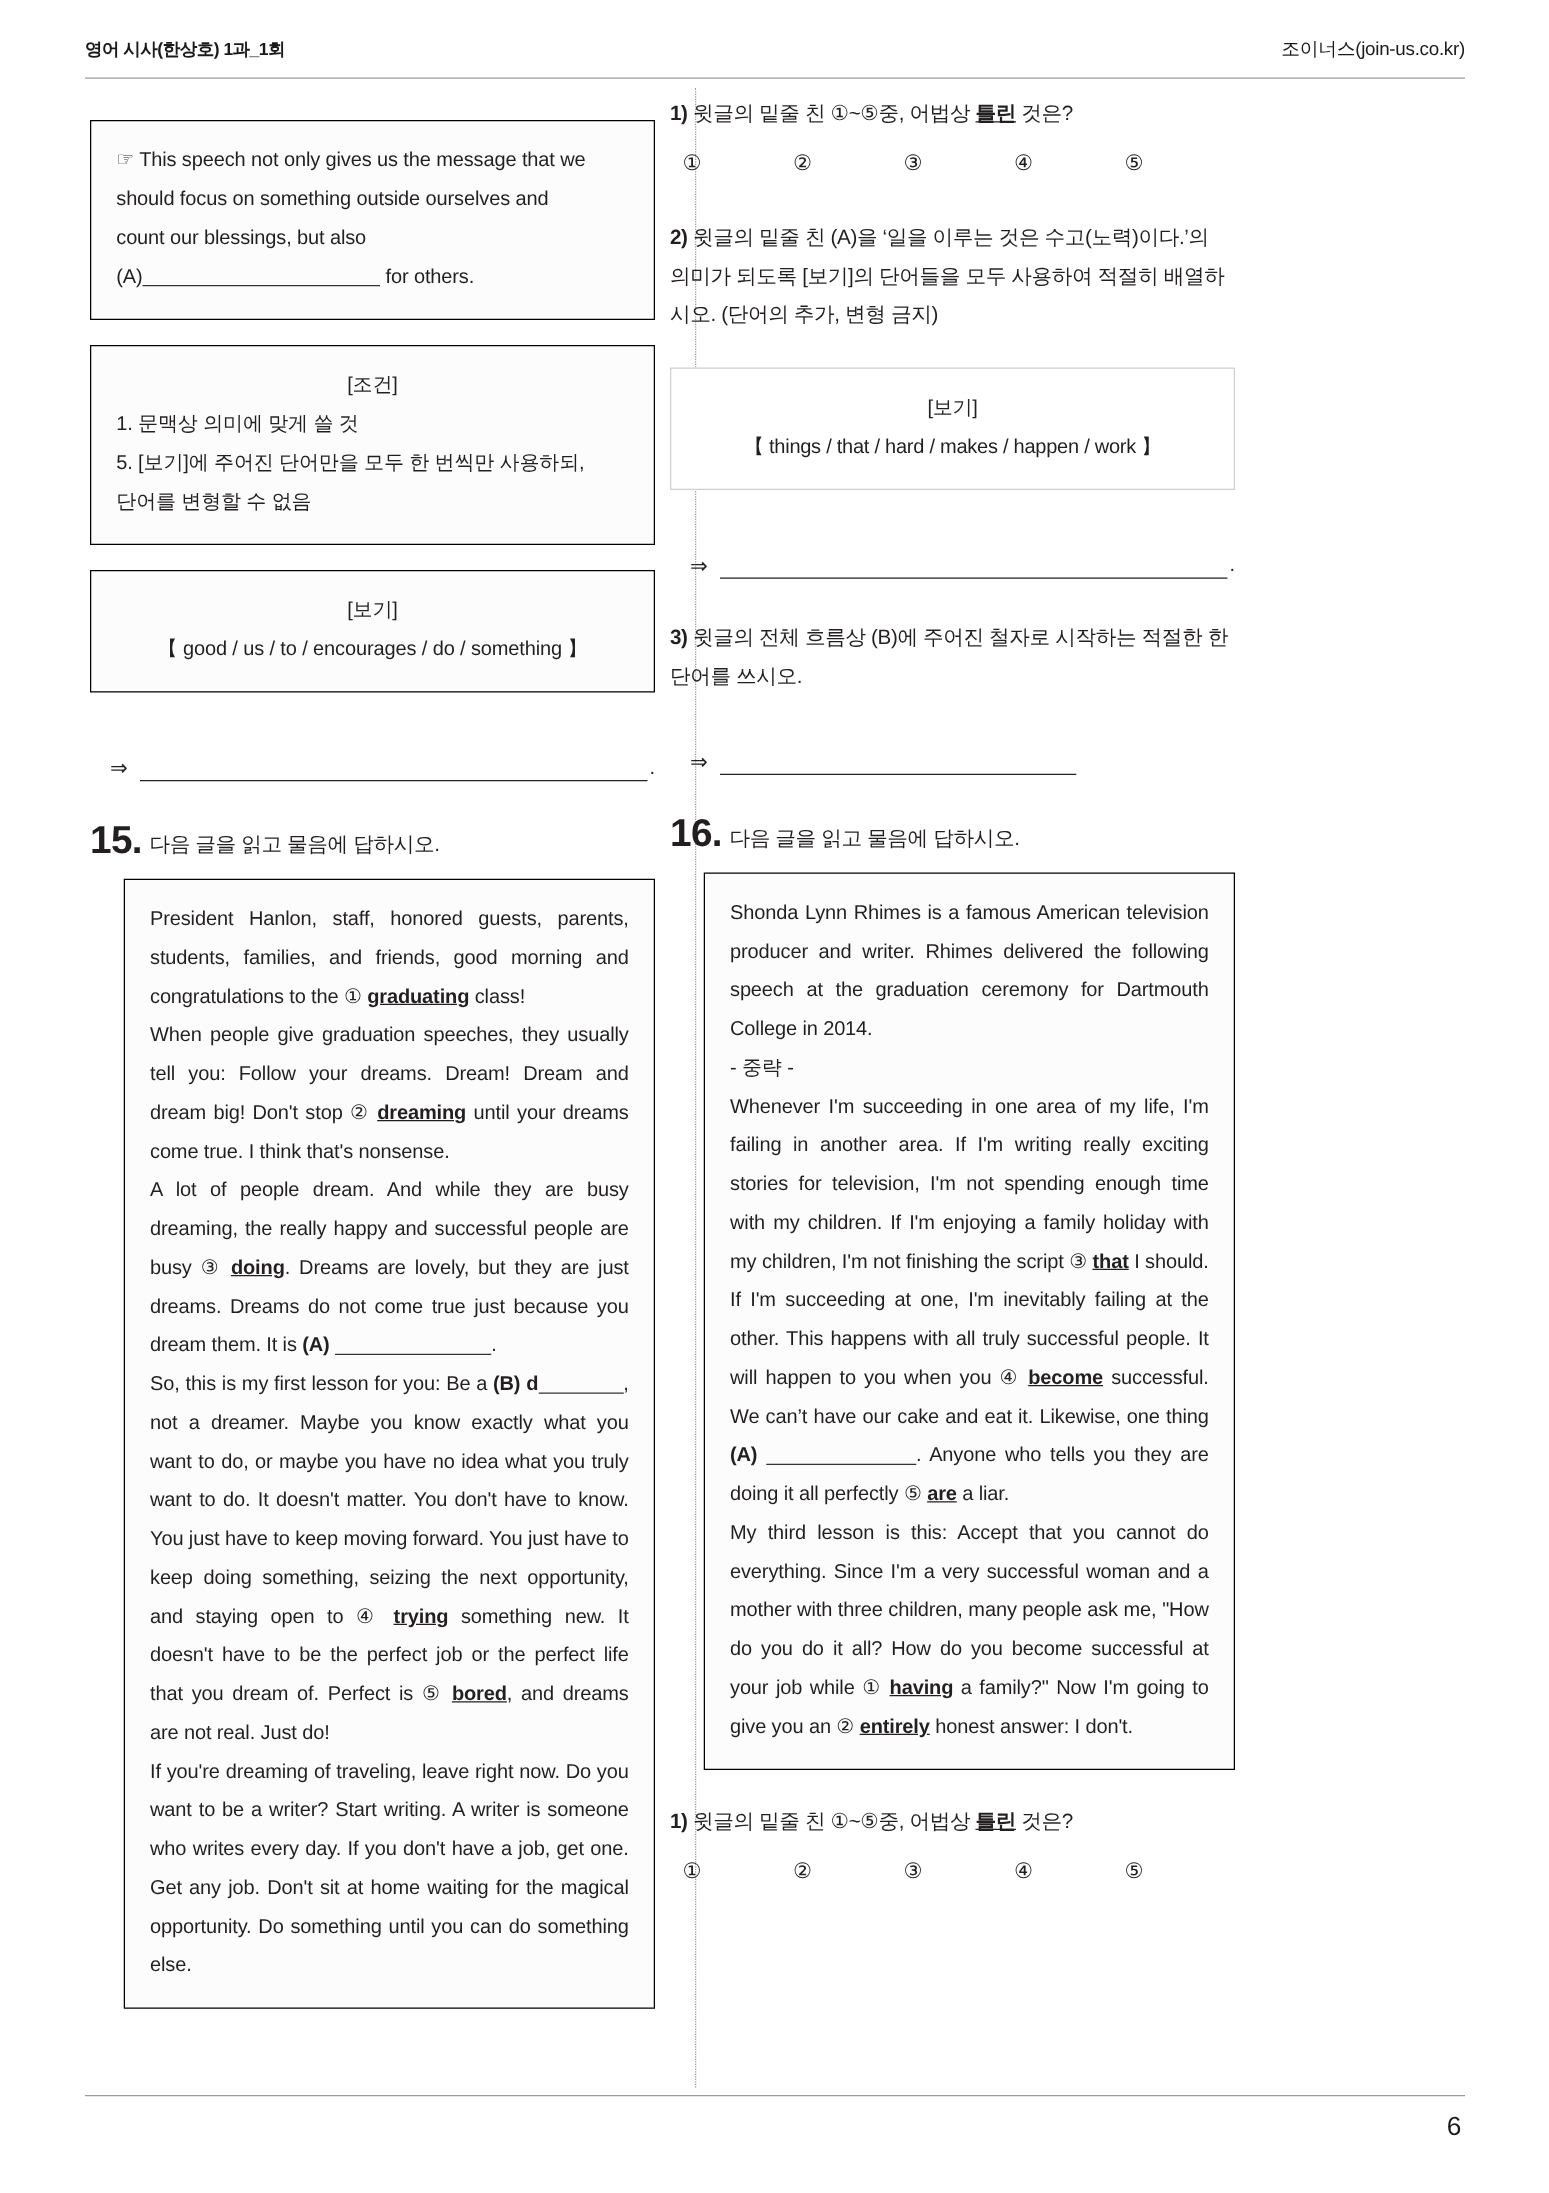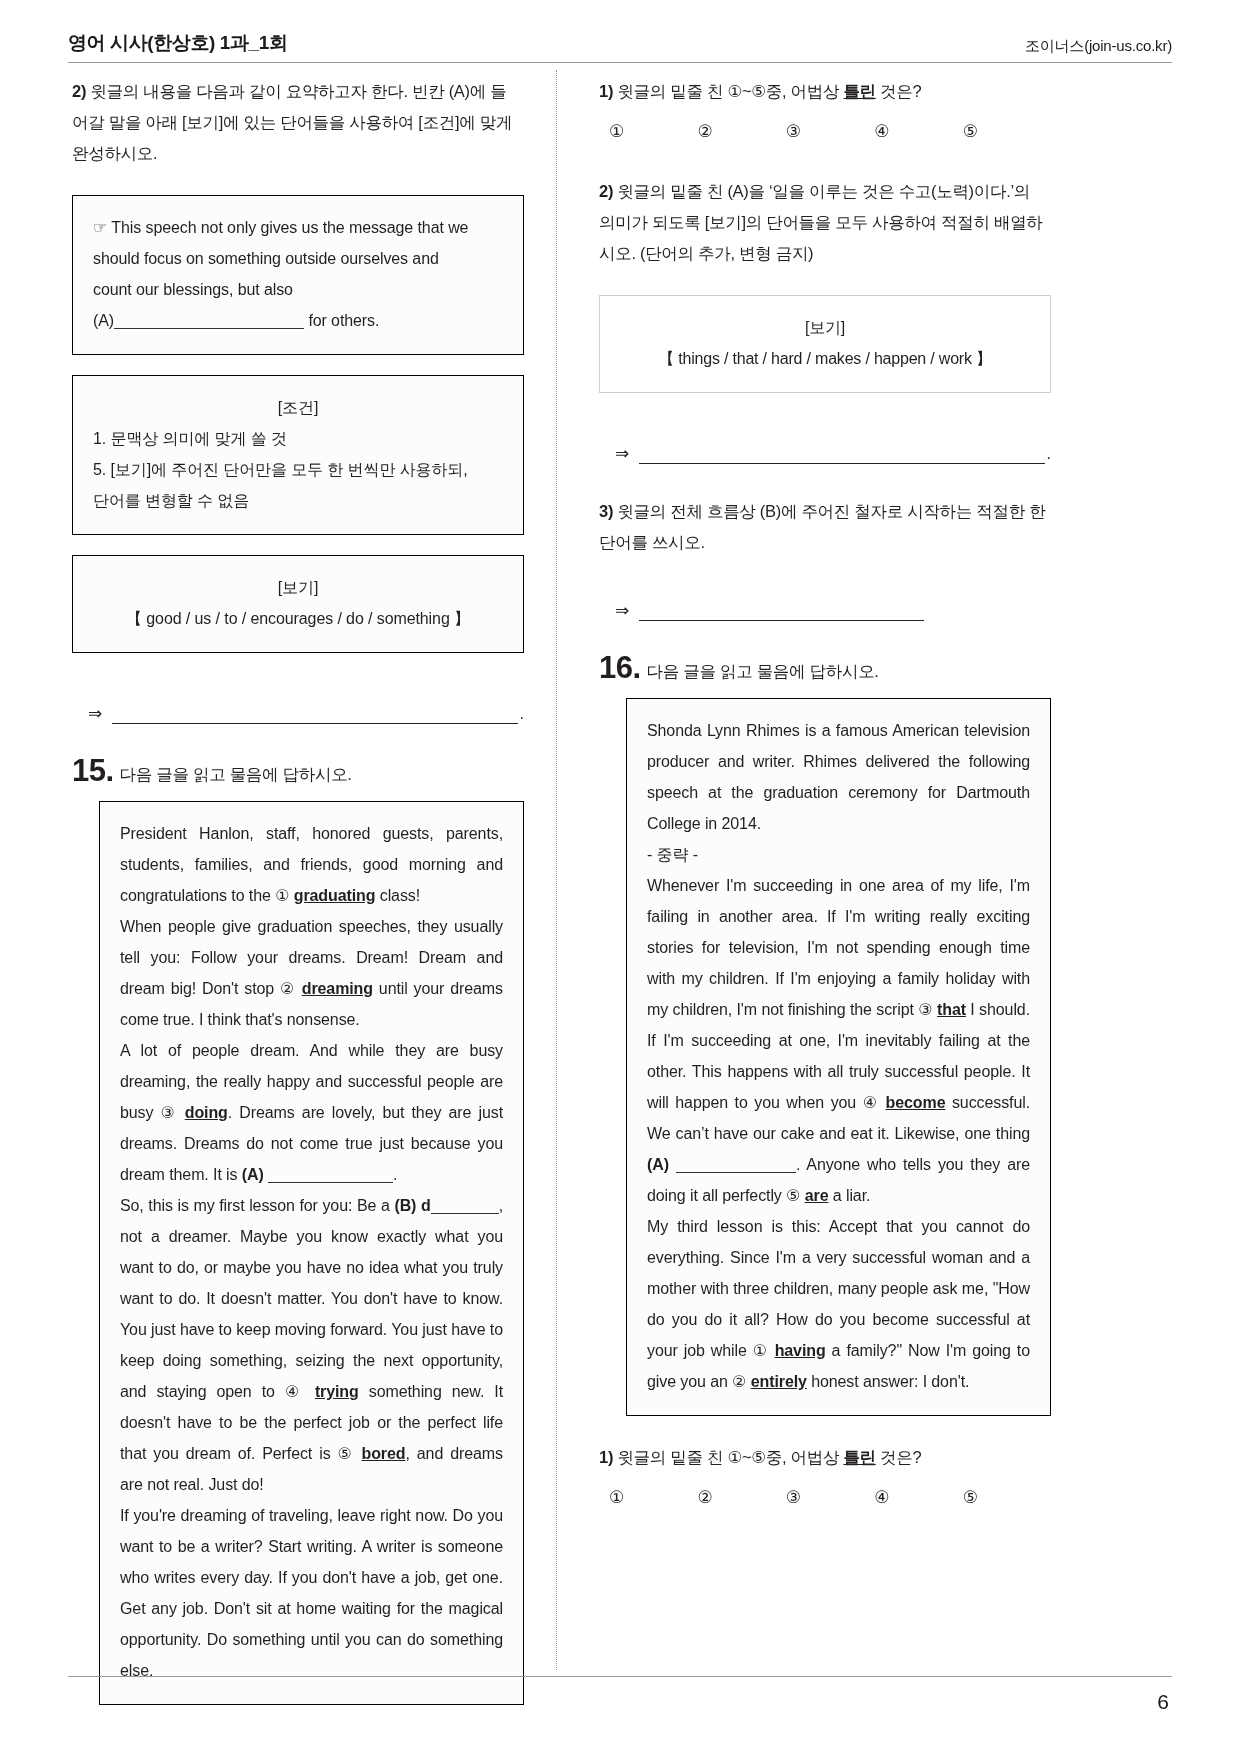--- a/index.html
+++ b/index.html
@@ -26,21 +26,21 @@
   .page-header {
     position: absolute;
     left: 68px;
     top: 30px;
     width: 1104px;
     display: flex;
     justify-content: space-between;
     align-items: flex-end;
   }
   .hdr-left {
-    font-size: 19px;
+    font-size: 14px;
     font-weight: bold;
     letter-spacing: -0.4px;
     color: #1a1a1a;
   }
   .hdr-right {
     font-size: 15px;
     color: #1a1a1a;
     letter-spacing: -0.2px;
     margin-left: 48px;
   }
@@ -78,21 +78,21 @@
     width: 0;
     height: 1600px;
     border-left: 1px dotted #9a9a9a;
   }
   .col {
     position: absolute;
     top: 76px;
     width: 452px;
   }
   .col-left { left: 72px; }
-  .col-right { left: 599px; }
+  .col-right { left: 536px; }
 
   
   .qline {
     font-size: 16.5px;
     line-height: 31px;
     letter-spacing: -0.3px;
     color: #231f20;
     margin-bottom: 6px;
     text-align: justify;
   }
@@ -205,26 +205,20 @@
   <div class="page-header">
     <div class="hdr-left">영어 시사(한상호) 1과_1회</div>
     <div class="hdr-right">조이너스(join-us.co.kr)</div>
   </div>
   <div class="hdr-rule"></div>
 
   <div class="col-divider"></div>
 
   <div class="col col-left">
 
-    <div class="qline">
-      <span class="qnum">2)</span>
-      <span>윗글의 내용을 다음과 같이 요약하고자 한다. 빈칸 (A)에 들</span><br>
-      <span>어갈 말을 아래 [보기]에 있는 단어들을 사용하여 [조건]에 맞게</span><br>
-      <span>완성하시오.</span>
-    </div>
 
     <div class="sp20"></div>
 
     <div class="box">
       <p>
         <span>☞</span>
         <span>This speech not only gives us the message that we</span><br>
         <span>should focus on something outside ourselves and</span><br>
         <span>count our blessings, but also</span><br>
         <span>(A)</span><span class="blank-inline" style="width:190px;"></span>

